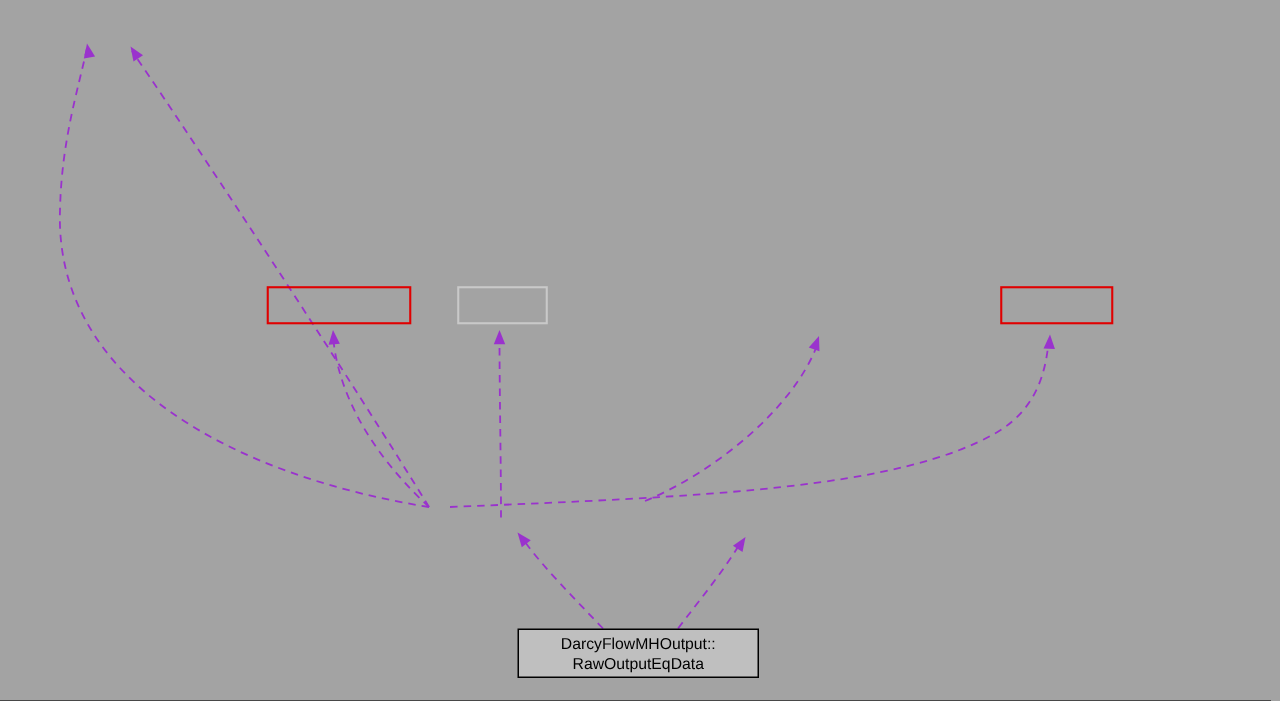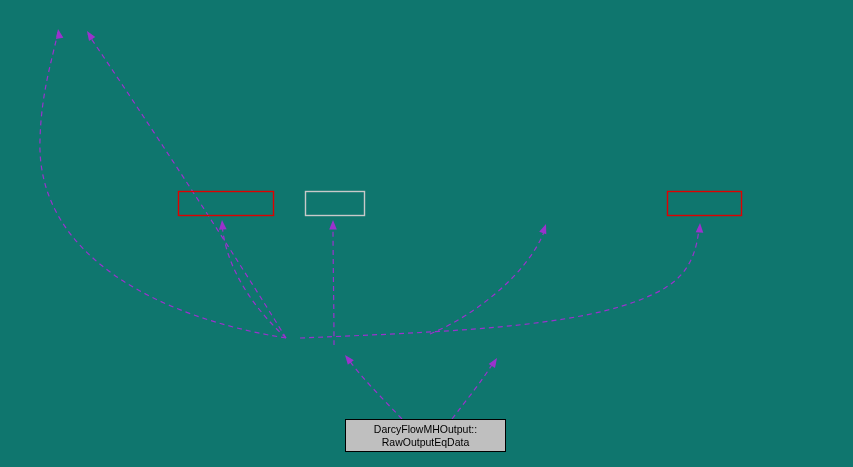--- a/index.html
+++ b/index.html
@@ -7,21 +7,21 @@
     padding: 0;
     background: #000000;
     width: 853px;
     height: 467px;
     overflow: hidden;
   }
   .stage {
     position: relative;
     width: 853px;
     height: 467px;
-    background: #0f766e;
+    background: #a3a3a3;
   }
   svg { display: block; position: absolute; top: 0; left: 0; }
   .edge {
     fill: none;
     stroke-width: 1.2;
     stroke-dasharray: 5 4;
   }
   .node-rect {
     fill: none;
     stroke-width: 1.4;

